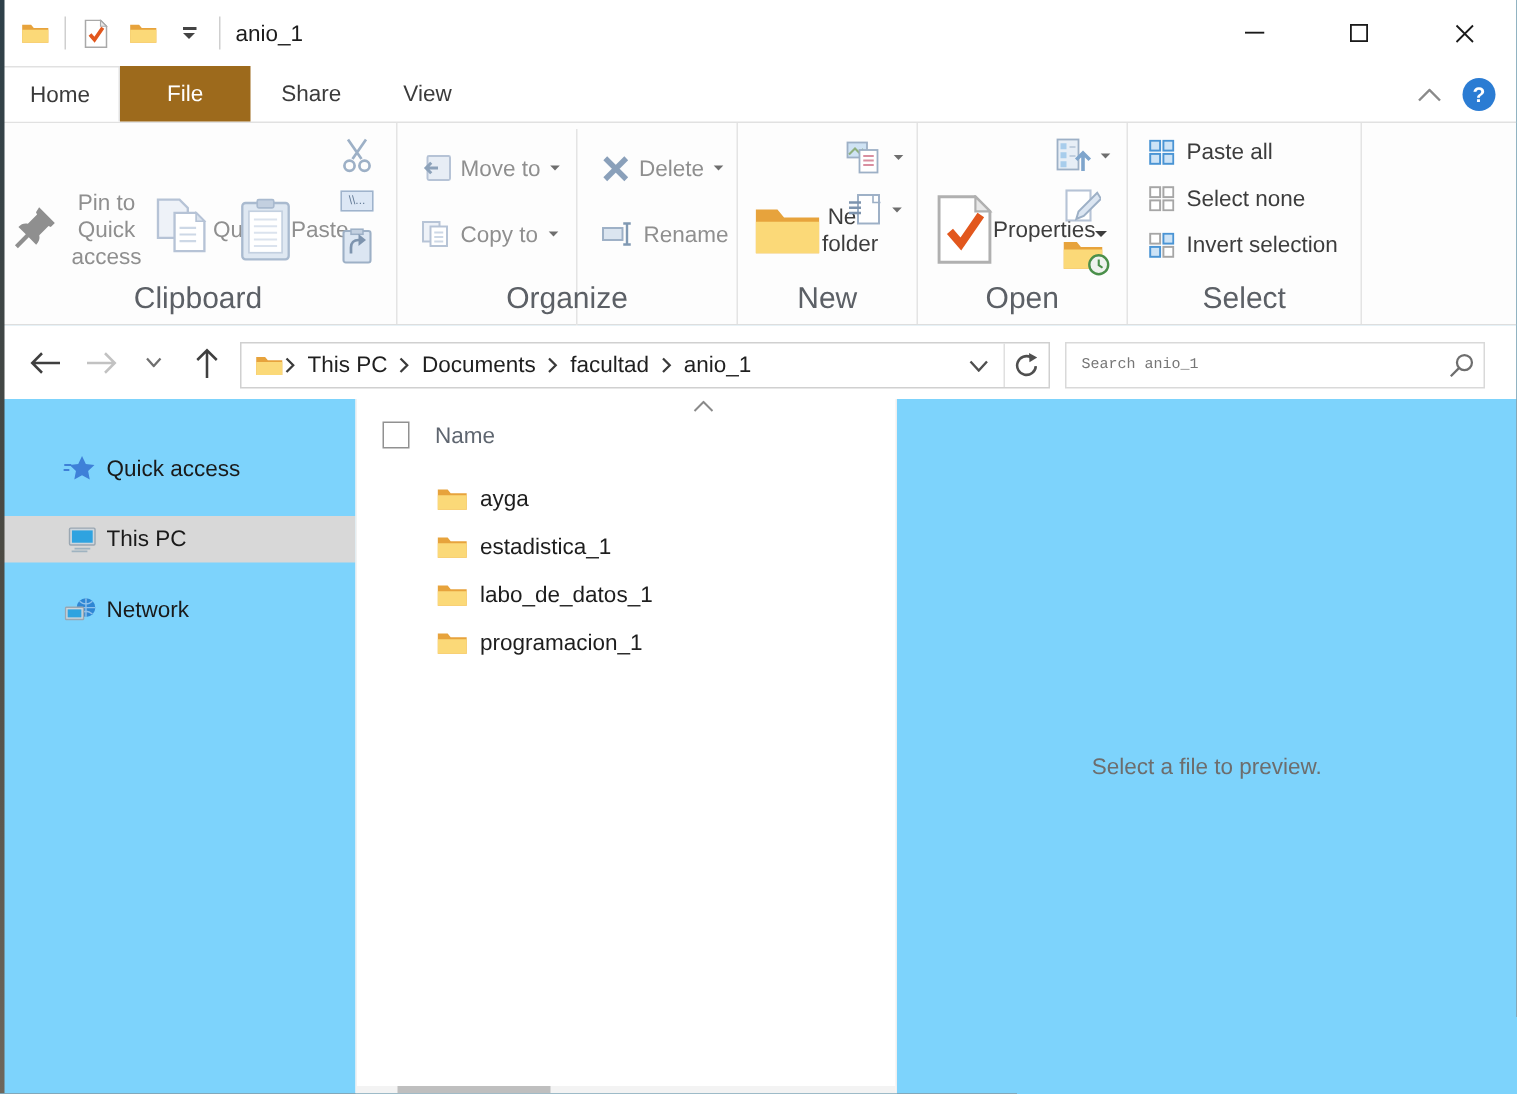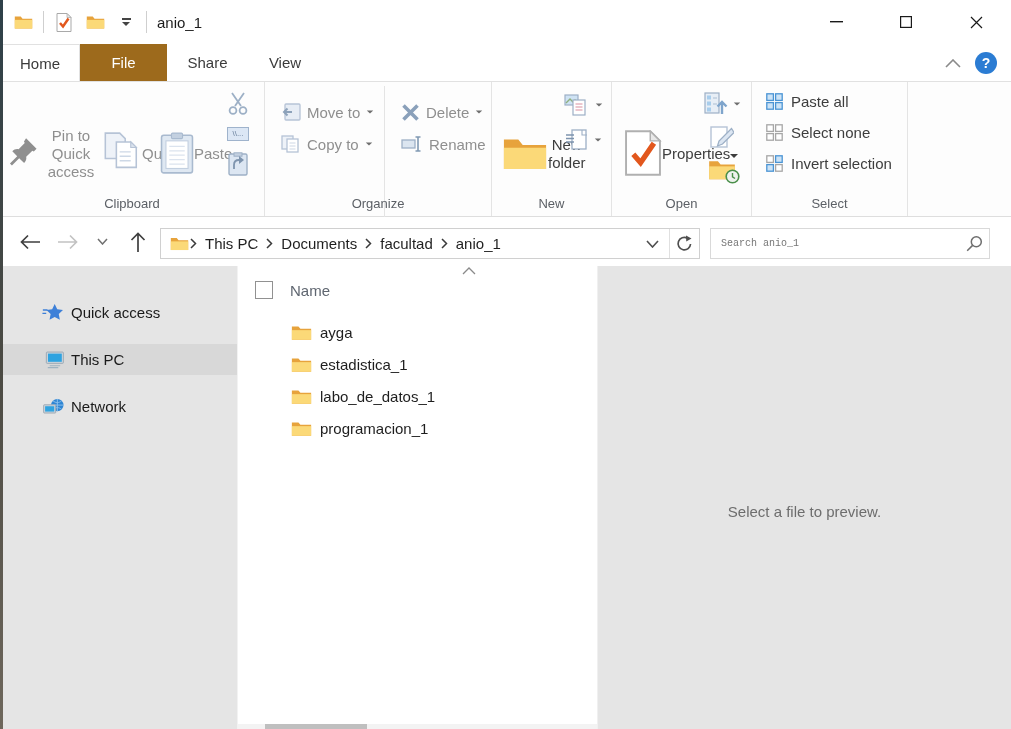--- a/index.html
+++ b/index.html
@@ -1,18 +1,18 @@
 <!DOCTYPE html>
 <html><head>
 <meta charset="utf-8">
 <style>
   * { margin:0; padding:0; box-sizing:border-box; }
   html,body { background:#888; }
   body { font-family:"Liberation Sans", sans-serif; }
-  .window { position:relative; width:1011px; height:729px; background:#e5e5e5; overflow:hidden;
+  .window { position:relative; width:1011px; height:729px; background:#7dd3fc; overflow:hidden;
             font-family:"Liberation Sans", sans-serif; color:#1f1f1f; }
   .edge-strip { position:absolute; left:0; top:0; width:3px; height:729px;
                 background:linear-gradient(#2e4049,#4b4a43,#6e675c); z-index:50; }
 
   
   .titlebar { position:relative; height:44px; background:#fff; display:flex; align-items:center; }
   .qat { display:flex; align-items:center; margin-left:12px; gap:9px; }
   .qat-sep { width:1px; height:22px; background:#cfcfcf; }
   .qat-btn { display:flex; align-items:center; justify-content:center; width:22px; height:24px; }
   .qat-dd { display:flex; flex-direction:column; align-items:center; gap:2px; }
@@ -29,39 +29,39 @@
   .tab-home { width:80px; background:#fff; border:1px solid #e1e1e1; border-bottom:none; margin-bottom:-1px; z-index:2; }
   .tab-share { width:81px; }
   .tab-view { width:74px; }
   .tabrow-right { position:absolute; right:14px; top:0; height:38px; display:flex; align-items:center; gap:14px; }
   .help-circle { width:22px; height:22px; border-radius:50%; background:#2b7cd3; color:#fff; font-size:14px;
                  font-weight:bold; display:flex; align-items:center; justify-content:center; }
 
   
   .ribbon { height:135px; background:#fdfdfd; border-bottom:1px solid #dedede; display:flex; }
   .rgroup { position:relative; height:134px; border-right:1px solid #e4e4e4; }
-  .rgroup-label { position:absolute; bottom:5px; left:0; right:0; text-align:center; font-size:13px; color:#5c6066; }
+  .rgroup-label { position:absolute; bottom:5px; left:0; right:0; text-align:center; font-size:20px; color:#5c6066; }
   .g-clipboard { width:265px; display:flex; padding:6px 0 0 8px; }
   .g-organize  { width:227px; }
   .g-new       { width:120px; display:flex; padding:6px 0 0 10px; }
   .g-open      { width:140px; display:flex; padding:6px 0 0 12px; }
   .g-select    { width:156px; padding:8px 0 0 14px; }
   .ribbon-spacer { flex:1; }
 
   .bigbtn { display:flex; flex-direction:row; align-items:center; padding-top:2px; }
   .bigbtn .icon-area { height:48px; display:flex; align-items:center; justify-content:center; }
   .bigbtn .blabel { margin-top:2px; font-size:15px; line-height:18px; text-align:center; }
   .lbl-disabled { color:#8f8f8f; }
   .lbl-enabled { color:#3d3d3d; }
 
   .smallcol { display:flex; flex-direction:column; align-items:center; }
   .smallicon { display:flex; align-items:center; justify-content:center; }
 
   .org-cols { display:flex; padding:16px 0 0 16px; }
-  .org-col { display:flex; flex-direction:column; gap:4px; }
+  .org-col { display:flex; flex-direction:column; gap:16px; }
   .org-sep { position:absolute; left:119px; top:4px; height:172px; width:1px; background:#e4e4e4; }
   .org-row { display:flex; align-items:center; gap:6px; height:28px; font-size:15px; }
   .org-colA { width:102px; }
   .org-colB { padding-left:18px; }
 
   .sel-row { display:flex; align-items:center; gap:8px; height:22px; margin-bottom:9px; font-size:15px; }
 
   .cpath-box { width:22px; height:14px; border:1px solid #9fb3cc; background:#dce7f5; color:#667d99;
                font-size:8px; line-height:12px; text-align:center; letter-spacing:0; }
 

